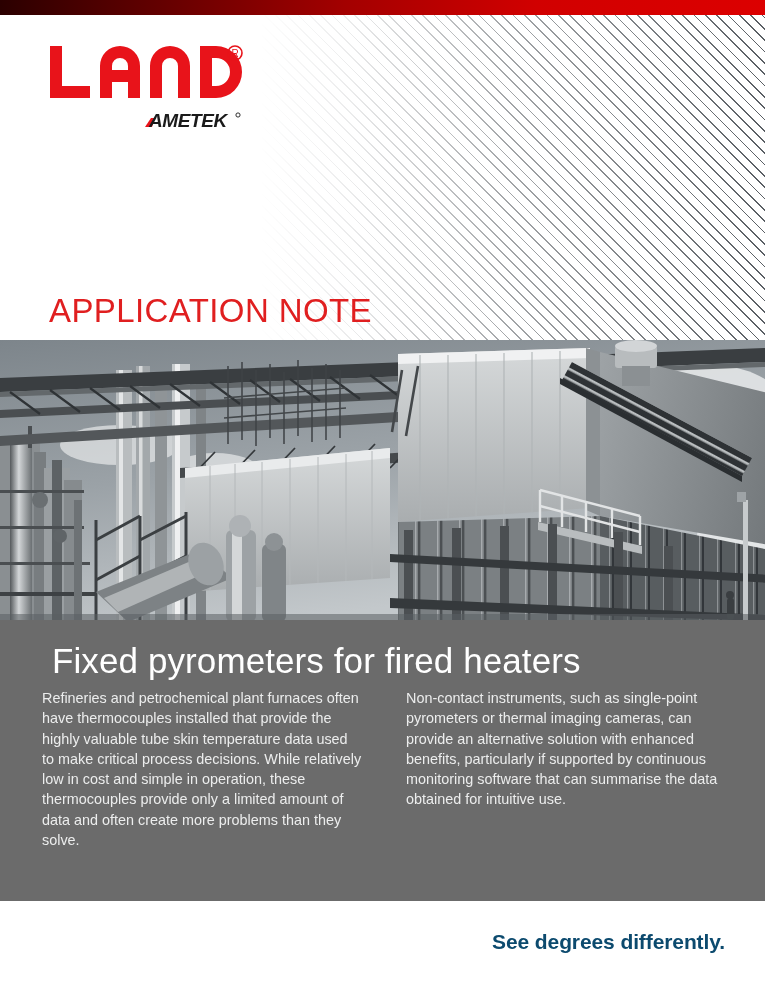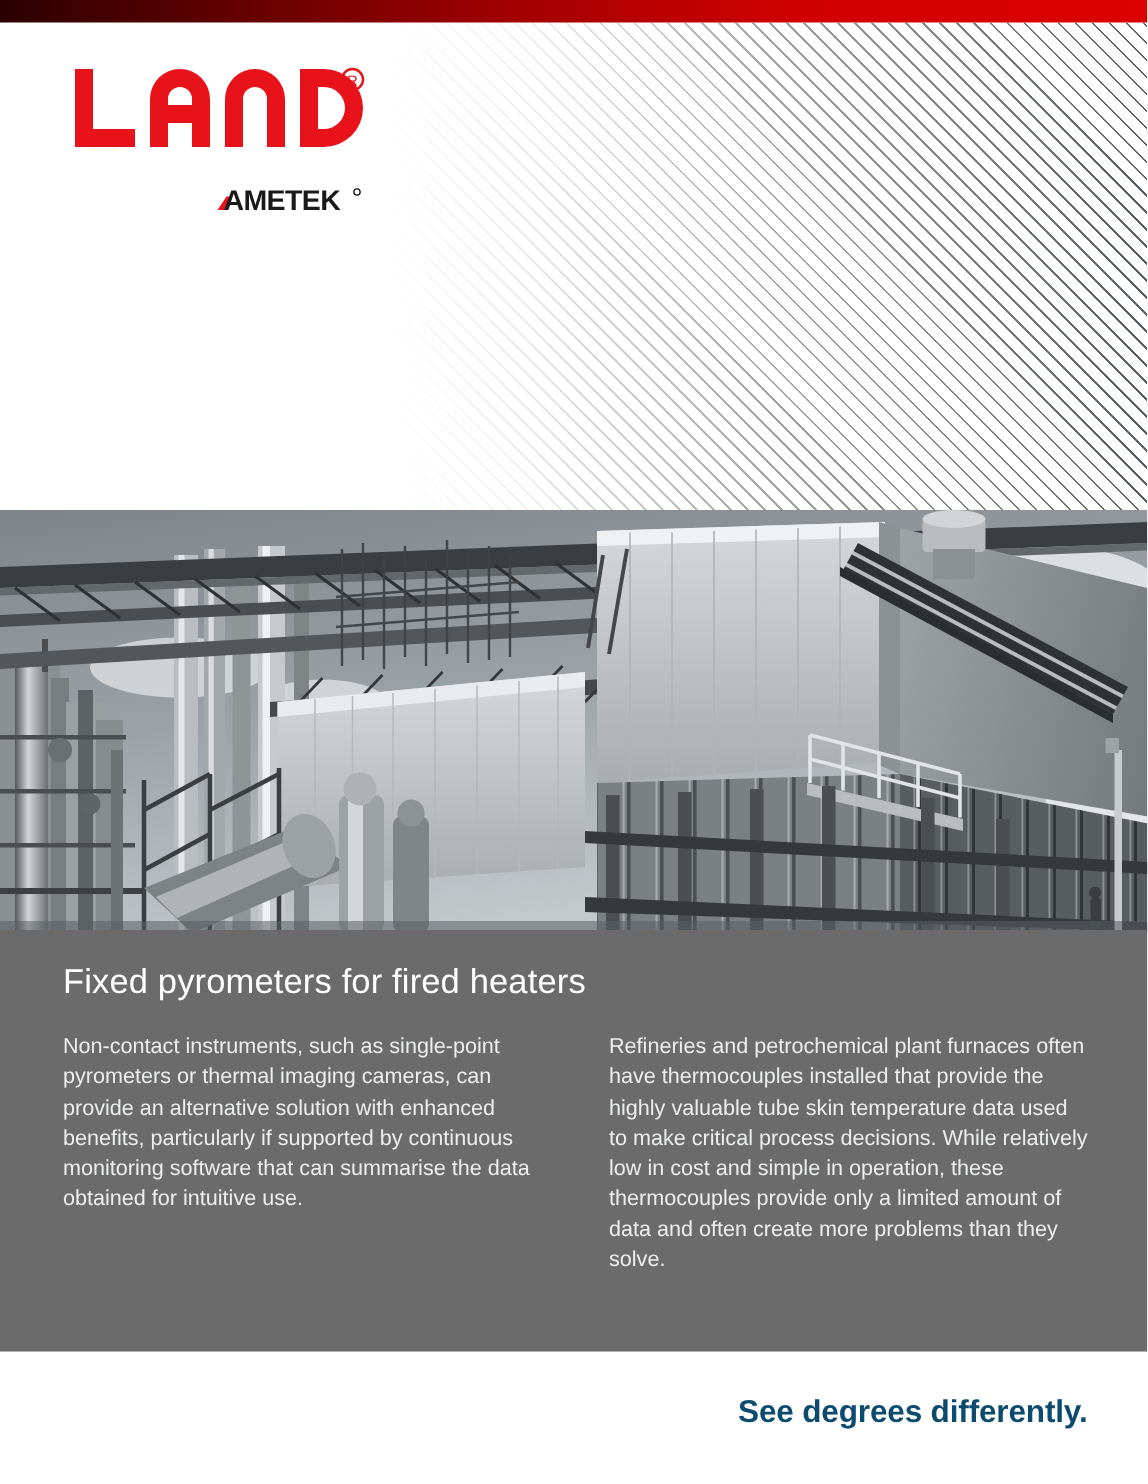--- a/index.html
+++ b/index.html
@@ -54,24 +54,25 @@
     width: 200px;
   }
   .logo-land-wrap {
     position: relative;
     width: 196px;
     height: 58px;
   }
   .logo-land-wrap svg { display: block; }
   .logo-ametek {
     position: relative;
-    margin-top: 20px;
+    margin-top: 7px;
     margin-left: 97px;
     width: 98px;
     height: 22px;
+    font-style: italic;
   }
   .logo-ametek svg { display: block; }
 
   
   .app-note {
     position: absolute;
     left: 49px;
     top: 292px;
     font-size: 33px;
     letter-spacing: 0.4px;
@@ -96,23 +97,23 @@
   .grey-panel {
     position: absolute;
     left: 0;
     top: 620px;
     width: 765px;
     height: 281px;
     background: #6b6b6b;
   }
   .panel-heading {
     position: absolute;
-    left: 42px;
+    left: 52px;
     top: 21px;
-    font-size: 23px;
+    font-size: 35px;
     font-weight: 400;
     color: #ffffff;
     letter-spacing: 0.1px;
     white-space: nowrap;
   }
   .columns {
     position: absolute;
     left: 42px;
     top: 68px;
     width: 684px;
@@ -174,20 +175,21 @@
 
     <div class="logo-ametek">
       <svg width="98" height="22" viewBox="0 0 98 22" xmlns="http://www.w3.org/2000/svg">
         <polygon points="0,18 7,18 10,9 6,9" fill="#e8131a"></polygon>
         <text x="4" y="18" font-family="Liberation Sans, sans-serif" font-size="19" font-weight="bold" fill="#1a1a1a" letter-spacing="-0.4">AMETEK</text>
         <circle cx="93" cy="6" r="2.1" fill="none" stroke="#1a1a1a" stroke-width="0.9"></circle>
       </svg>
     </div>
   </div>
 
+  <div class="app-note">APPLICATION NOTE</div>
 
   <div class="photo">
     <svg width="765" height="282" viewBox="0 0 765 282" xmlns="http://www.w3.org/2000/svg" role="img">
       <defs>
         <linearGradient id="sky" x1="0" y1="0" x2="0.35" y2="1">
           <stop offset="0" stop-color="#7d858b"></stop>
           <stop offset="0.5" stop-color="#9ba2a7"></stop>
           <stop offset="1" stop-color="#c3c8cb"></stop>
         </linearGradient>
         <linearGradient id="wallA" x1="0" y1="0" x2="0" y2="1">
@@ -376,23 +378,23 @@
 
       <rect x="0" y="274" width="765" height="8" fill="#5a5f62" opacity="0.55"></rect>
     </svg>
   </div>
 
   <div class="grey-panel">
     <div class="panel-heading">Fixed pyrometers for fired heaters</div>
 
     <div class="columns">
       <div class="col">
-        <p>Non-contact instruments, such as single-point pyrometers or thermal imaging cameras, can provide an alternative solution with enhanced benefits, particularly if supported by continuous monitoring software that can summarise the data obtained for intuitive use.</p>
+        <p>Refineries and petrochemical plant furnaces often have thermocouples installed that provide the highly valuable tube skin temperature data used to make critical process decisions. While relatively low in cost and simple in operation, these thermocouples provide only a limited amount of data and often create more problems than they solve.</p>
       </div>
       <div class="col">
-        <p>Refineries and petrochemical plant furnaces often have thermocouples installed that provide the highly valuable tube skin temperature data used to make critical process decisions. While relatively low in cost and simple in operation, these thermocouples provide only a limited amount of data and often create more problems than they solve.</p>
+        <p>Non-contact instruments, such as single-point pyrometers or thermal imaging cameras, can provide an alternative solution with enhanced benefits, particularly if supported by continuous monitoring software that can summarise the data obtained for intuitive use.</p>
       </div>
     </div>
   </div>
 
   <div class="tagline">See degrees differently.</div>
 
 </div>
 
 </body></html>

